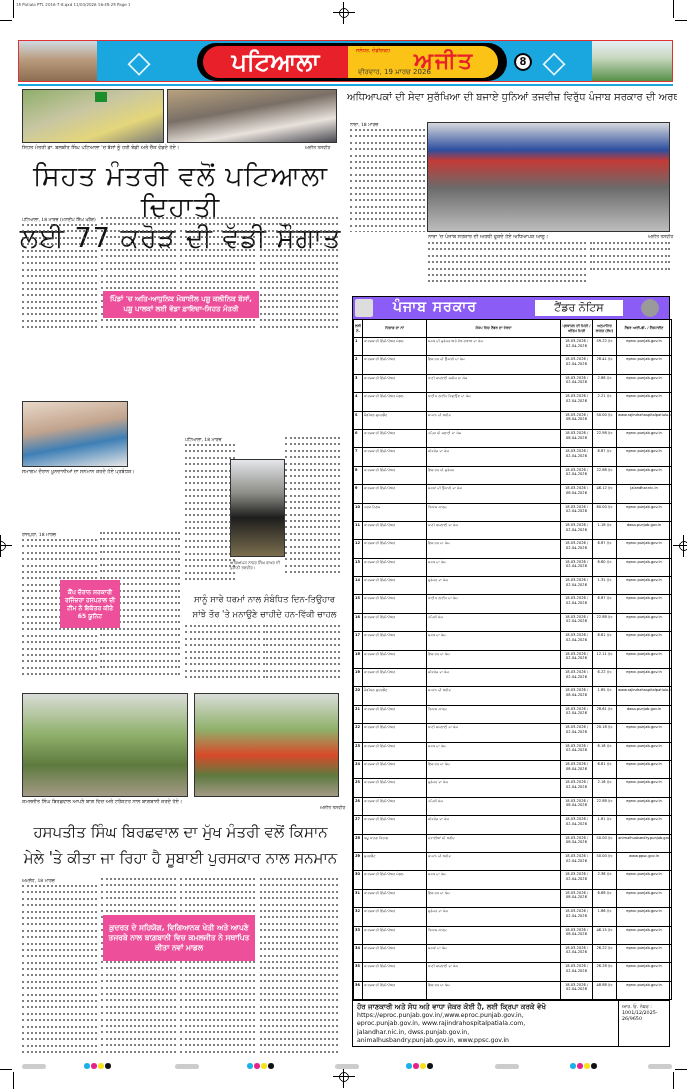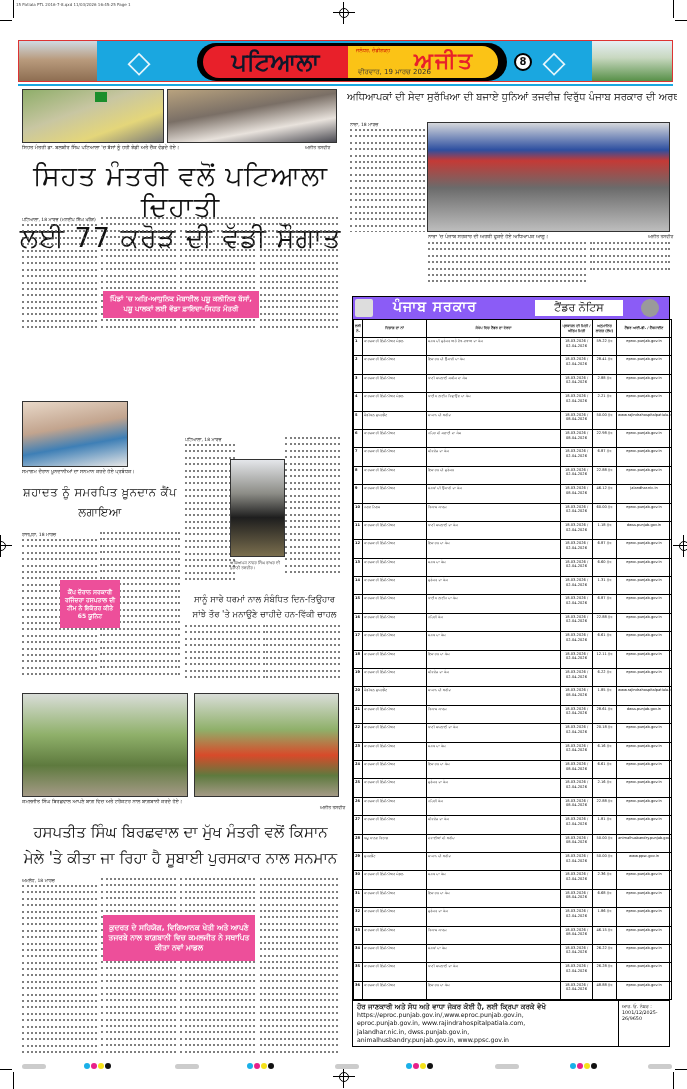--- a/index.html
+++ b/index.html
@@ -10,21 +10,21 @@
   .reg::after { content: ""; position: absolute; left: 10px; top: 0; width: 1px; height: 22px; background: #000; }
   .reg span { position: absolute; left: 6px; top: 6px; width: 10px; height: 10px; border: 1px solid #000; border-radius: 50%; }
   .crop { position: absolute; background: #000; }
 
   
   .masthead { position: absolute; left: 18px; top: 40px; width: 655px; height: 42px; border: 1px solid #d33; background: #1aa7e0; overflow: hidden; }
   .mh-photo-l { position: absolute; left: 0; top: 0; width: 78px; height: 42px; background: linear-gradient(180deg,#cfd9e2 0%,#b89a7c 45%,#8a6a4e 100%); }
   .mh-photo-r { position: absolute; right: 0; top: 0; width: 80px; height: 42px; background: linear-gradient(180deg,#e6eef4 0%,#c8d8c0 40%,#4e8a3e 100%); }
   .mh-pattern { position: absolute; top: 0; height: 42px; width: 40px; color: #fff; font-size: 30px; line-height: 42px; text-align: center; opacity: .9; }
   .mh-pill { position: absolute; left: 178px; top: 2px; width: 310px; height: 38px; border-radius: 19px; background: #000; overflow: hidden; }
-  .mh-red { position: absolute; left: 6px; top: 3px; width: 145px; height: 32px; border-radius: 16px 0 0 16px; background: #e8202a; color: #0f172a; font-size: 24px; font-weight: bold; text-align: center; line-height: 32px; }
+  .mh-red { position: absolute; left: 6px; top: 3px; width: 145px; height: 32px; border-radius: 16px 0 0 16px; background: #e8202a; color: #ffffff; font-size: 24px; font-weight: bold; text-align: center; line-height: 32px; }
   .mh-yellow { position: absolute; left: 151px; top: 3px; width: 150px; height: 32px; border-radius: 0 16px 16px 0; background: #fbc316; }
   .mh-sub { position: absolute; left: 8px; top: 1px; font-size: 5px; color: #c00; }
   .mh-ajit { position: absolute; left: 30px; top: 2px; font-size: 22px; font-weight: bold; color: #e8202a; letter-spacing: 2px; margin-left: 36px; }
   .mh-date { position: absolute; left: 10px; top: 22px; font-size: 7px; color: #333; text-align: right; }
   .mh-page { position: absolute; left: 495px; top: 12px; width: 18px; height: 18px; border-radius: 50%; background: #fff; border: 2px solid #000; font-size: 10px; font-weight: bold; text-align: center; line-height: 14px; }
   .rule-blue { position: absolute; left: 18px; top: 84px; width: 655px; height: 2px; background: #1aa7e0; }
 
   
   .photo { position: absolute; overflow: hidden; border: 1px solid #333; }
   .ph-green { background: linear-gradient(160deg,#8fae6a 0%,#c8c6a2 40%,#e4d67a 70%,#7b7b78 100%); }
@@ -209,21 +209,20 @@
       <div class="line"></div>
       <div class="line"></div>
       <div class="line"></div>
     </div>
   </div>
 <div class="pink" style="left:103px;top:291px;width:156px;height:27px;font-size:7px;">ਪਿੰਡਾਂ 'ਚ ਅਤਿ-ਆਧੁਨਿਕ ਮੋਬਾਈਲ ਪਸ਼ੂ ਕਲੀਨਿਕ ਬੱਸਾਂ, ਪਸ਼ੂ ਪਾਲਕਾਂ ਲਈ ਵੱਡਾ ਫ਼ਾਇਦਾ-ਸਿਹਤ ਮੰਤਰੀ</div>
 
 <div class="photo ph-blood" style="left:22px;top:401px;width:106px;height:66px;"></div>
 <div class="caption" style="left:22px;top:468px;width:160px;white-space:normal;height:14px;">ਸਮਾਗਮ ਦੌਰਾਨ ਖ਼ੂਨਦਾਨੀਆਂ ਦਾ ਸਨਮਾਨ ਕਰਦੇ ਹੋਏ ਪ੍ਰਬੰਧਕ।</div>
 <div class="headline h-med" style="left:20px;top:482px;width:160px;font-size:11.5px;line-height:20px;">
-  <div>ਸ਼ਹਾਦਤ ਨੂੰ ਸਮਰਪਿਤ ਖ਼ੂਨਦਾਨ ਕੈਂਪ ਲਗਾਇਆ</div>
 </div>
 <div class="col" style="left:22px;top:532px;width:75px;height:148px;">
   <div style="font-size:4.5px;margin-bottom:2px;">ਰਾਜਪੁਰਾ, 18 ਮਾਰਚ</div>
   <div class="lines">
       <div class="line"></div>
       <div class="line"></div>
       <div class="line"></div>
       <div class="line"></div>
       <div class="line"></div>
       <div class="line"></div>

